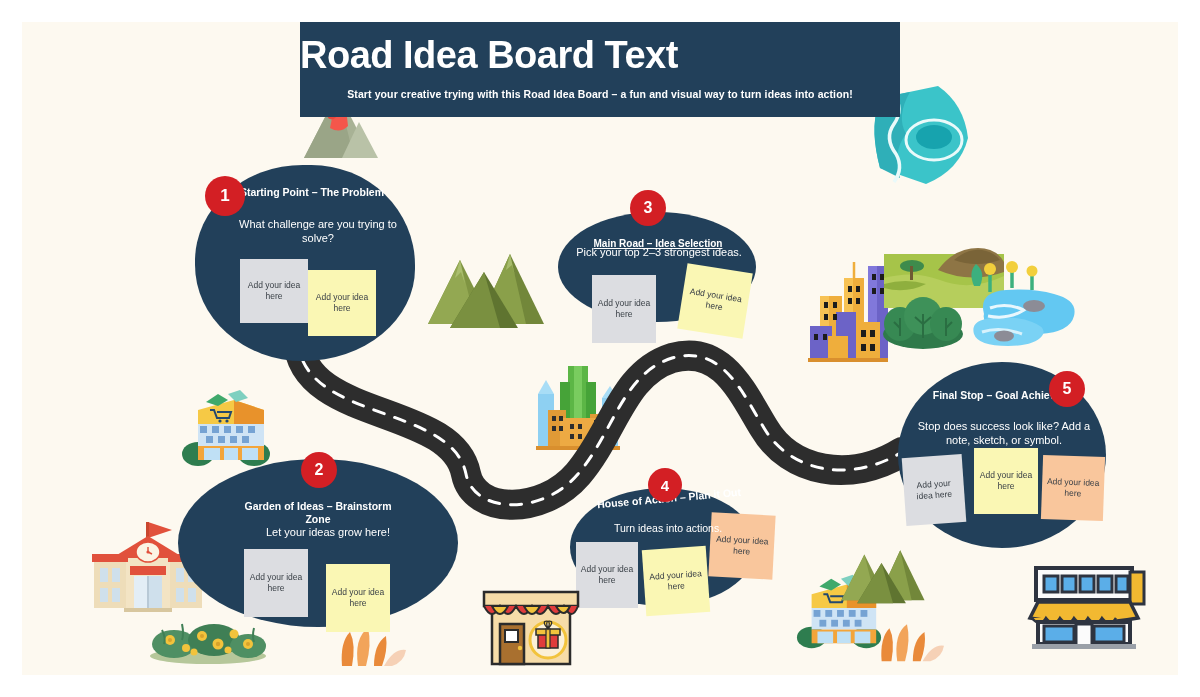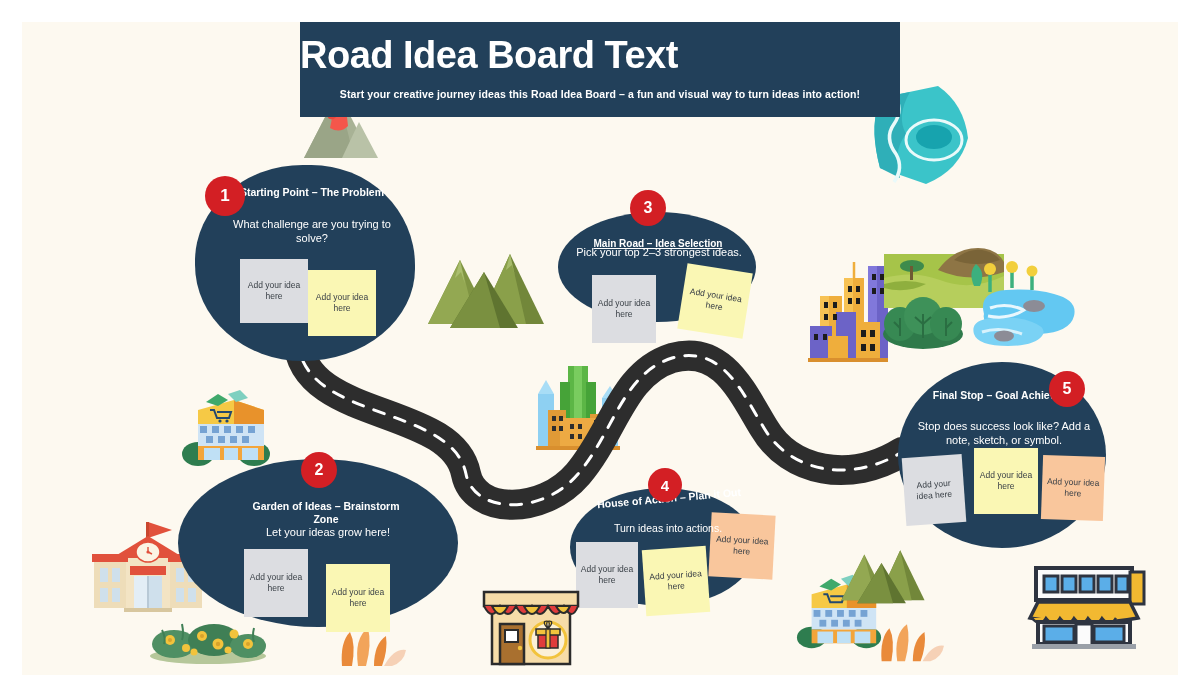--- a/index.html
+++ b/index.html
@@ -422,52 +422,52 @@
              C 280 400, 430 382, 444 452
              C 452 492, 520 494, 556 452
              C 592 410, 600 352, 650 336
              C 700 322, 720 370, 742 406
              C 768 450, 828 462, 880 430" fill="none" stroke="#FFFFFF" stroke-width="3" stroke-dasharray="11 11" stroke-linecap="round"></path>
   </svg>
 
   <div class="blob" style="left:173px;top:143px;width:220px;height:196px;border-radius:50% 48% 52% 50% / 50% 52% 48% 50%;"></div>
   <div class="badge" style="left:183px;top:154px;width:40px;height:40px;font-size:17px;">1</div>
   <div class="blob-title" style="left:210px;top:164px;width:160px;font-size:10.5px;z-index:31;">Starting Point – The Problem</div>
-  <div class="blob-sub" style="left:195px;top:196px;width:190px;font-size:11px;z-index:31;">What challenge are you trying to solve?</div>
+  <div class="blob-sub" style="left:201px;top:196px;width:190px;font-size:11px;z-index:31;">What challenge are you trying to solve?</div>
   <div class="note gray" style="left:218px;top:237px;width:68px;height:64px;">Add your idea here</div>
   <div class="note yellow" style="left:286px;top:248px;width:68px;height:66px;">Add your idea here</div>
 
   <div class="blob" style="left:536px;top:190px;width:198px;height:110px;border-radius:50%;"></div>
   <div class="badge" style="left:608px;top:168px;width:36px;height:36px;font-size:16px;">3</div>
   <div class="blob-title" style="left:546px;top:216px;width:180px;font-size:10px;z-index:31;text-decoration:underline;">Main Road – Idea Selection</div>
   <div class="blob-sub" style="left:542px;top:224px;width:190px;font-size:11px;z-index:31;">Pick your top 2–3 strongest ideas.</div>
   <div class="note gray" style="left:570px;top:253px;width:64px;height:68px;">Add your idea here</div>
   <div class="note yellow" style="left:660px;top:246px;width:66px;height:66px;transform:rotate(9deg);">Add your idea here</div>
 
   <div class="blob" style="left:876px;top:340px;width:208px;height:186px;border-radius:50%;"></div>
   <div class="badge" style="left:1027px;top:349px;width:36px;height:36px;font-size:16px;">5</div>
   <div class="blob-title" style="left:905px;top:367px;width:150px;font-size:10.5px;z-index:31;">Final Stop – Goal Achieved!</div>
   <div class="blob-sub" style="left:884px;top:398px;width:196px;font-size:11px;z-index:31;">Stop does success look like? Add a note, sketch, or symbol.</div>
   <div class="note gray" style="left:882px;top:434px;width:60px;height:68px;transform:rotate(-4deg);">Add your idea here</div>
   <div class="note yellow" style="left:952px;top:426px;width:64px;height:66px;">Add your idea here</div>
   <div class="note peach" style="left:1020px;top:434px;width:62px;height:64px;transform:rotate(2deg);">Add your idea here</div>
 
   <div class="blob" style="left:156px;top:437px;width:280px;height:168px;border-radius:50%;"></div>
   <div class="badge" style="left:279px;top:430px;width:36px;height:36px;font-size:16px;">2</div>
-  <div class="blob-title" style="left:216px;top:478px;width:160px;font-size:10.5px;z-index:31;margin-left:8px;">Garden of Ideas – Brainstorm Zone</div>
+  <div class="blob-title" style="left:216px;top:478px;width:160px;font-size:10.5px;z-index:31;">Garden of Ideas – Brainstorm Zone</div>
   <div class="blob-sub" style="left:216px;top:504px;width:180px;font-size:11px;z-index:31;">Let your ideas grow here!</div>
   <div class="note gray" style="left:222px;top:527px;width:64px;height:68px;">Add your idea here</div>
   <div class="note yellow" style="left:304px;top:542px;width:64px;height:68px;">Add your idea here</div>
 
   <div class="blob" style="left:548px;top:466px;width:186px;height:118px;border-radius:50%;"></div>
   <div class="badge" style="left:626px;top:446px;width:34px;height:34px;font-size:15px;">4</div>
   <div class="blob-title" style="left:558px;top:470px;width:178px;font-size:10.5px;z-index:31;transform:rotate(-5deg);">House of Action – Plan it Out</div>
   <div class="blob-sub" style="left:560px;top:484px;width:172px;font-size:10.5px;z-index:31;margin-top:16px;">Turn ideas into actions.</div>
   <div class="note gray" style="left:554px;top:520px;width:62px;height:66px;">Add your idea here</div>
   <div class="note yellow" style="left:622px;top:526px;width:64px;height:66px;transform:rotate(-4deg);">Add your idea here</div>
   <div class="note peach" style="left:688px;top:492px;width:64px;height:64px;transform:rotate(3deg);">Add your idea here</div>
 
   <div id="header">
     <div id="header-title">Road Idea Board Text</div>
-    <div id="header-sub">Start your creative journey ideas this Road Idea Board – a fun and visual way to turn ideas into action!</div>
+    <div id="header-sub">Start your creative trying with this Road Idea Board – a fun and visual way to turn ideas into action!</div>
   </div>
 
 </div>
 
 </body></html>

